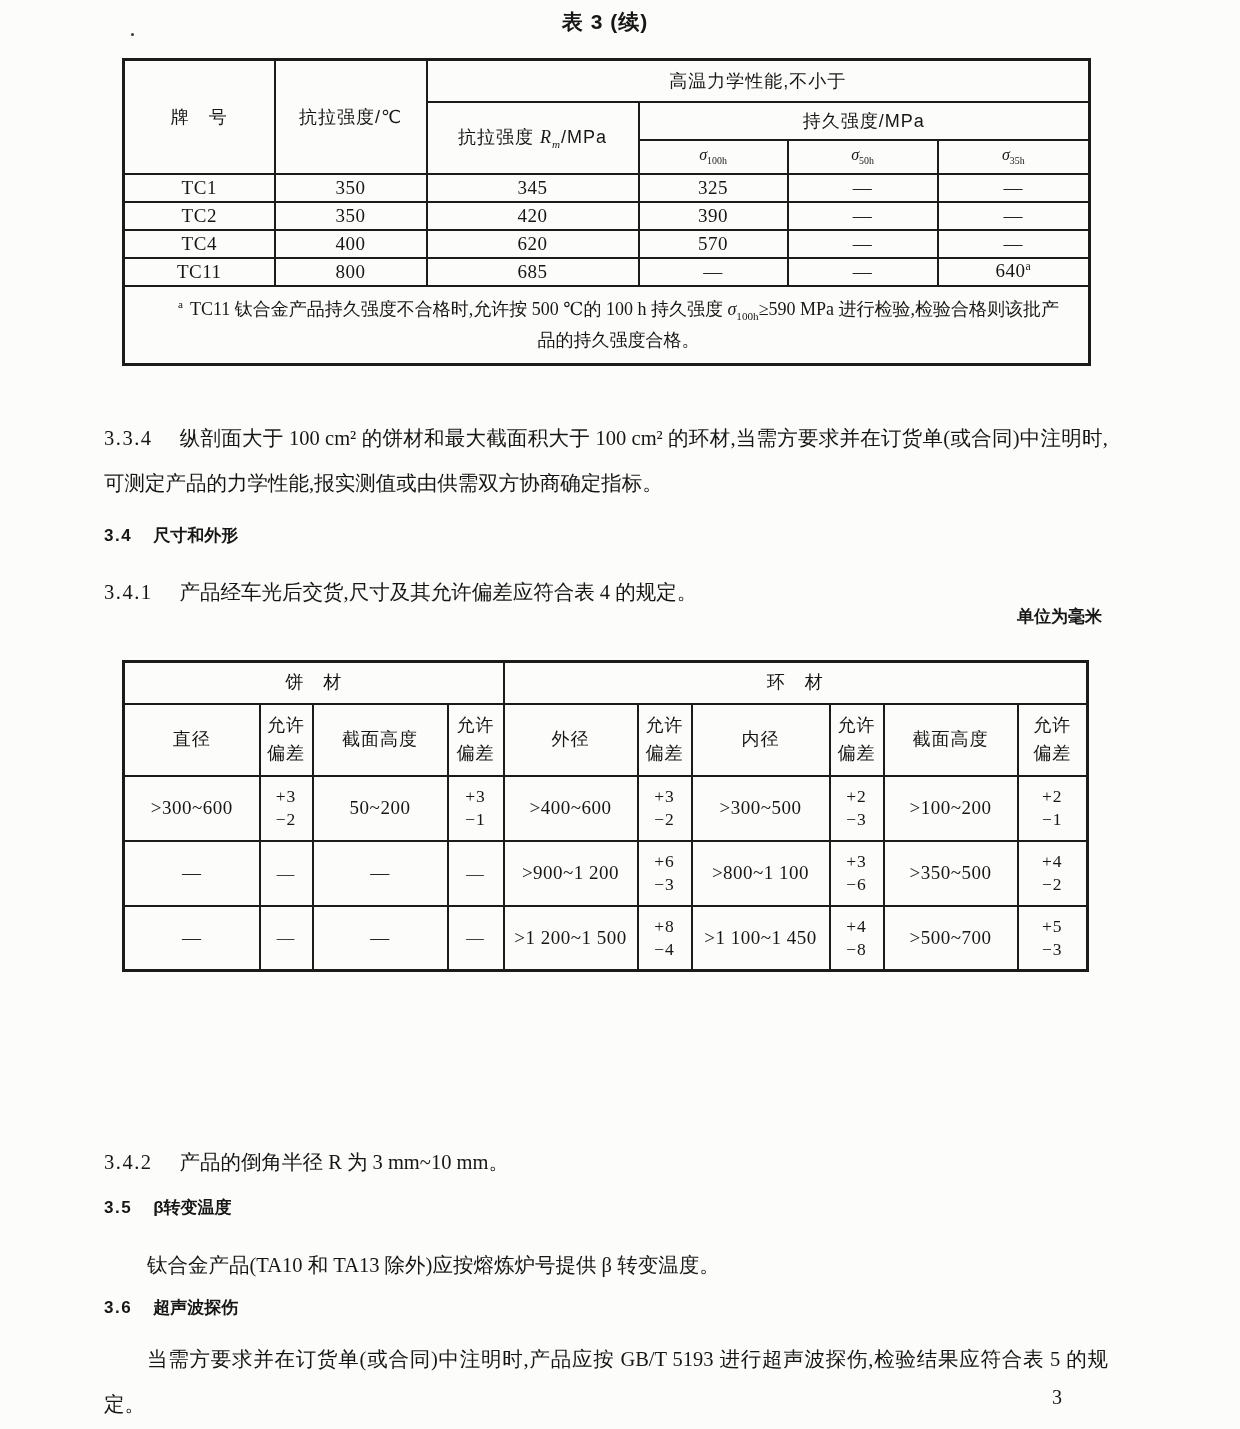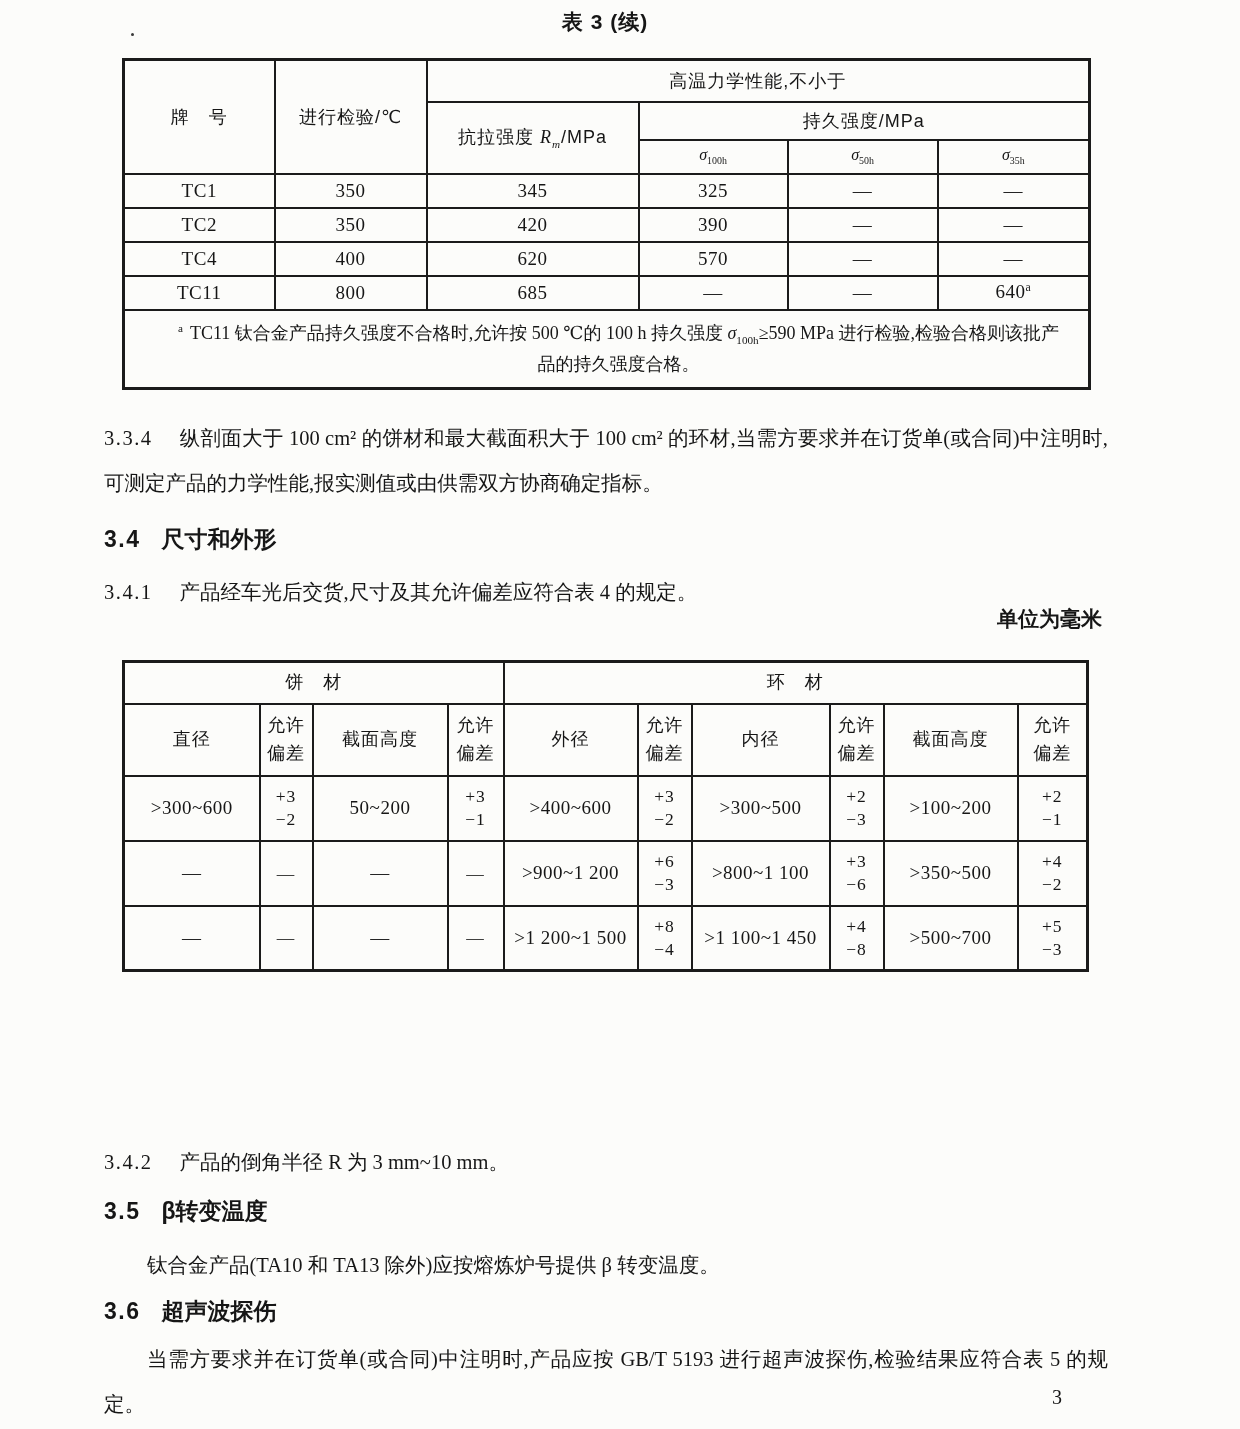--- a/index.html
+++ b/index.html
@@ -27,39 +27,39 @@
 
   .caption-row { left: 122px; top: 604px; width: 966px; height: 30px; }
   .caption-center {
     position: absolute; left: 0; right: 0; text-align: center;
     font-family: "Liberation Sans", "DejaVu Sans", sans-serif;
     font-weight: bold; font-size: 20px; letter-spacing: 1px;
   }
   .unit-label {
     position: absolute; right: -14px; top: 1px;
     font-family: "Liberation Sans", "DejaVu Sans", sans-serif;
-    font-size: 21px; font-weight: bold;
+    font-size: 17px; font-weight: bold;
   }
 
   
   table { border-collapse: collapse; table-layout: fixed; }
   .t3, .t4 { border: 3px solid #1b1b1b; background: transparent; }
   .t3 td, .t4 td {
     border: 2px solid #1b1b1b;
     text-align: center; vertical-align: middle;
     padding: 0 2px;
   }
   .t3 { left: 122px; top: 58px; width: 966px; }
   .t4 { left: 122px; top: 660px; width: 966px; }
 
   .hd { font-family: "Liberation Sans", "DejaVu Sans", sans-serif; font-size: 18px; letter-spacing: 1px; }
   .t3 tr.h1 { height: 42px; }
   .t3 tr.h2 { height: 38px; }
   .t3 tr.h3 { height: 34px; }
-  .t3 tr.dr { height: 34px; }
+  .t3 tr.dr { height: 28px; }
   .t3 tr.fr { height: 66px; }
   .t3 .sig { font-size: 16px; }
   .t3 .val { font-size: 19px; letter-spacing: 0.5px; }
   .fnote {
     text-align: left;
     font-size: 18px; line-height: 1.7;
     padding: 7px 26px 7px 50px !important;
   }
   .fnote sup { margin-right: 7px; }
 
@@ -73,21 +73,21 @@
   
   .para {
     left: 104px; width: 1004px;
     font-size: 20.5px; line-height: 45px;
     text-align: justify;
   }
   .cnum { margin-right: 27px; letter-spacing: 1.5px; }
   .heading {
     left: 104px;
     font-family: "Liberation Sans", "DejaVu Sans", sans-serif;
-    font-weight: bold; font-size: 23px;
+    font-weight: bold; font-size: 17px;
   }
   .heading .cnum { margin-right: 21px; }
   .indent { text-indent: 2.1em; }
   .pagenum { left: 1052px; top: 1386px; font-size: 20px; }
 </style>
 </head>
 <body>
 
 <div class="abs t3-title">表 3 (续)</div>
 <div class="abs speck"></div>
@@ -97,21 +97,21 @@
     <col style="width:151px">
       <col style="width:152px">
       <col style="width:212px">
     <col style="width:149px">
       <col style="width:150px">
       <col style="width:152px">
   </colgroup>
   <tbody>
   <tr class="h1">
     <td rowspan="3" class="hd">牌　号</td>
-    <td rowspan="3" class="hd">进行检验/℃</td>
+    <td rowspan="3" class="hd">抗拉强度/℃</td>
     <td colspan="4" class="hd">高温力学性能,不小于</td>
   </tr>
   <tr class="h2">
     <td rowspan="2" class="hd"><span>抗拉强度 </span><span class="it">R</span><sub class="it">m</sub><span>/MPa</span></td>
     <td colspan="3" class="hd">持久强度/MPa</td>
   </tr>
   <tr class="h3">
     <td class="sig"><span class="it">σ</span><sub>100h</sub></td>
     <td class="sig"><span class="it">σ</span><sub>50h</sub></td>
     <td class="sig"><span class="it">σ</span><sub>35h</sub></td>

